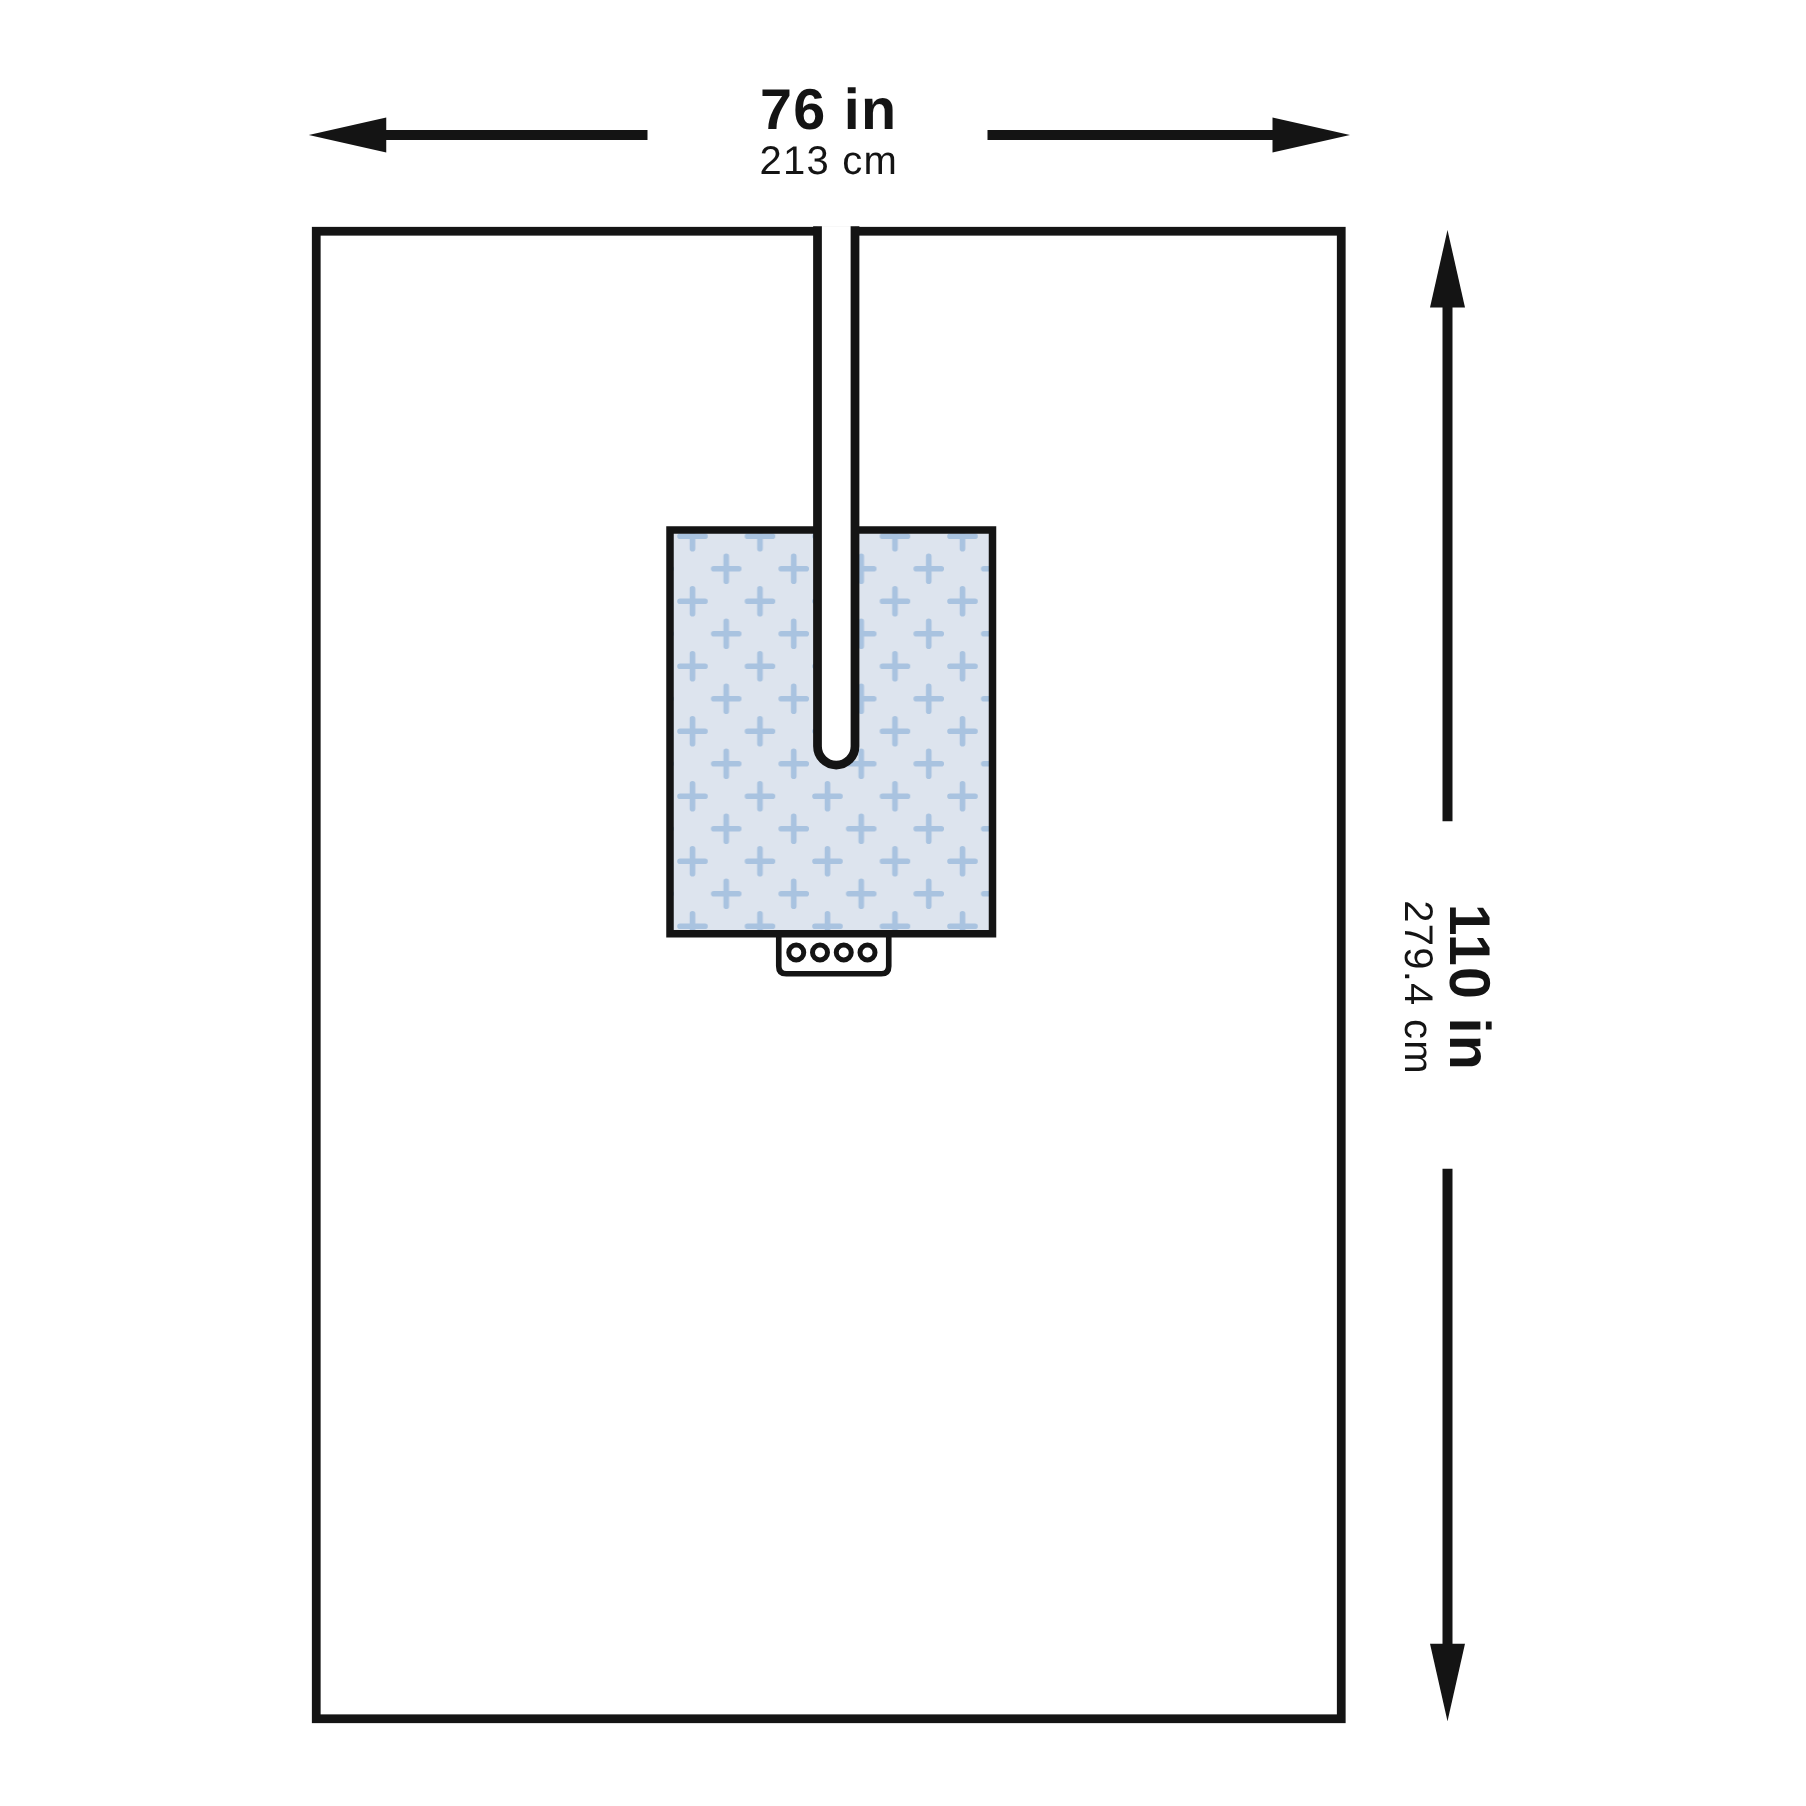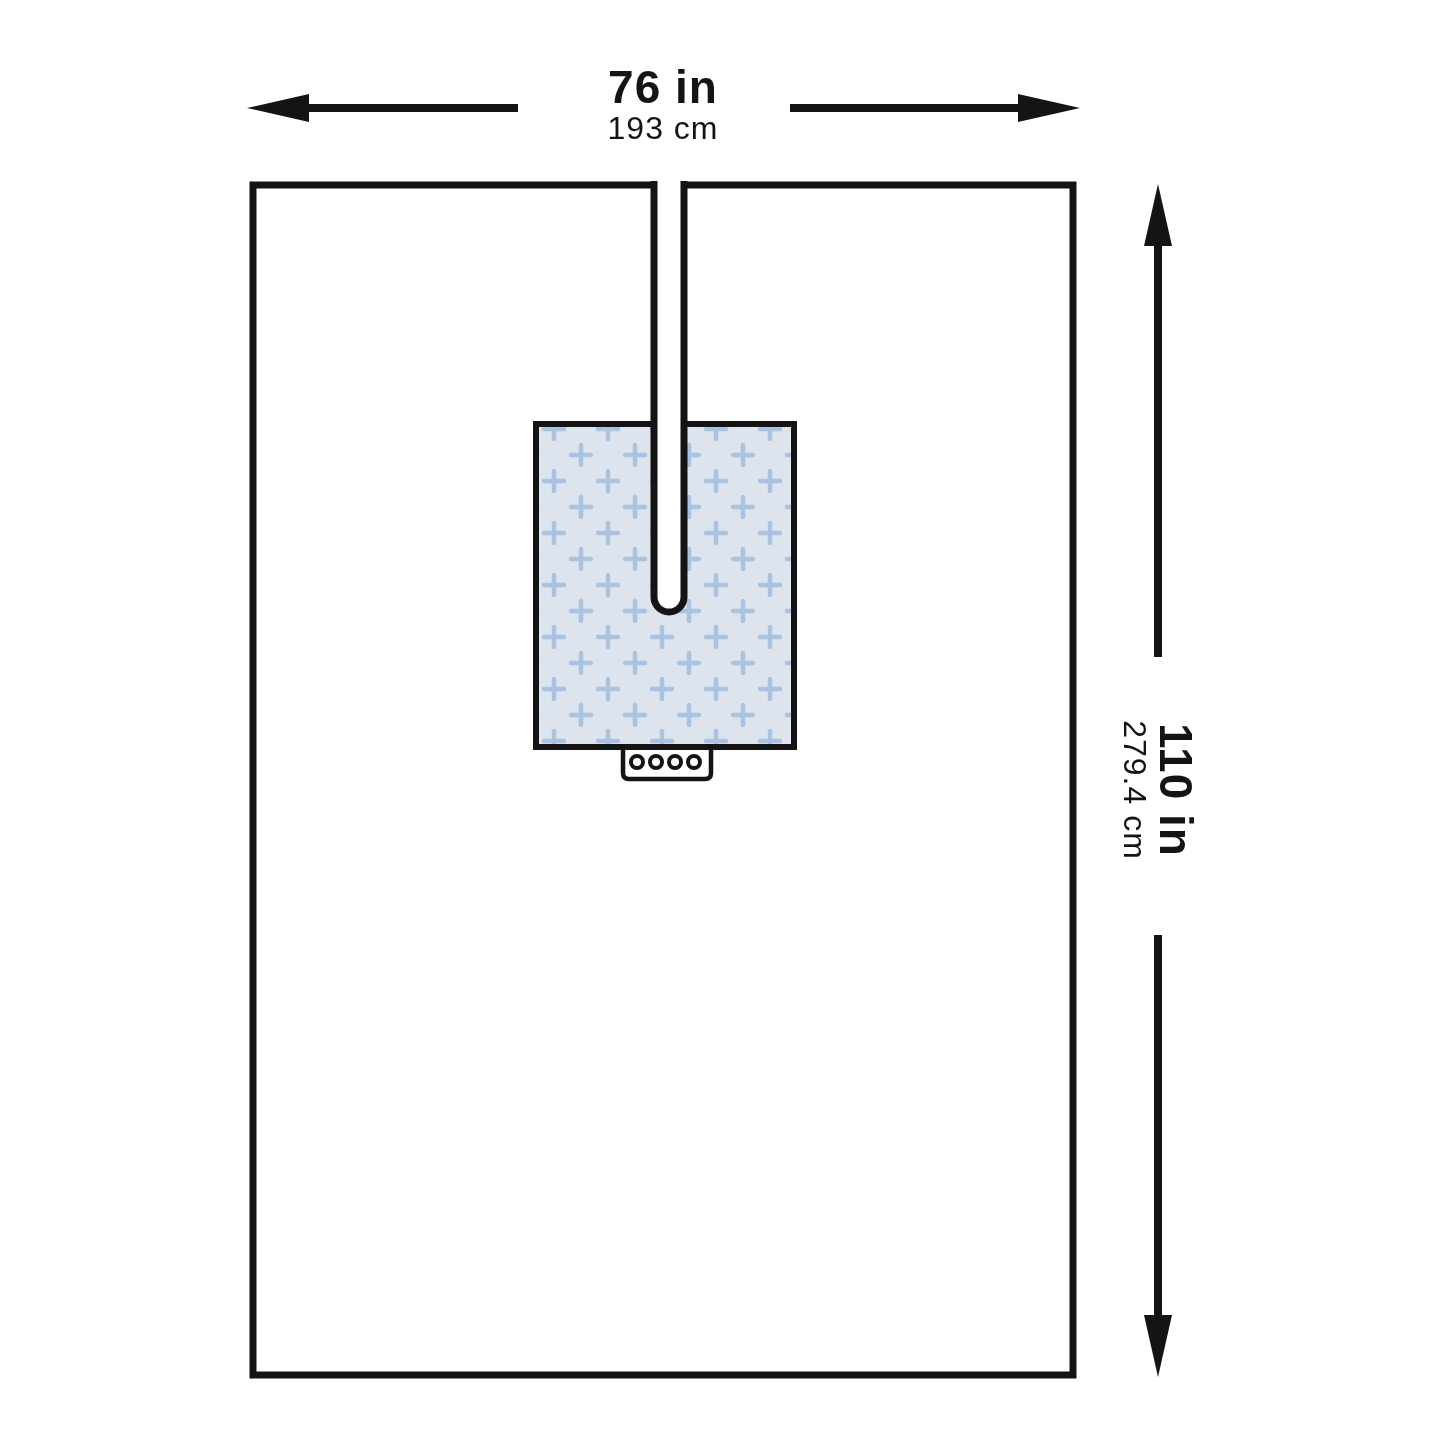--- a/index.html
+++ b/index.html
@@ -88,21 +88,21 @@
     <g>
       <line class="ink" x1="1158" y1="244" x2="1158" y2="657" stroke-width="8"></line>
       <polygon points="1158,184 1144,246 1172,246" fill="#141414"></polygon>
       <line class="ink" x1="1158" y1="935" x2="1158" y2="1317" stroke-width="8"></line>
       <polygon points="1158,1377 1144,1315 1172,1315" fill="#141414"></polygon>
     </g>
   </svg>
 
   <div class="top-label">
     <div class="dim-in">76 in</div>
-    <div class="dim-cm">193 cm</div>
+    <div class="dim-cm">213 cm</div>
   </div>
 
   <div class="side-label">
     <div class="dim-in">110 in</div>
     <div class="dim-cm">279.4 cm</div>
   </div>
 
 </div>
 
 </body></html>

